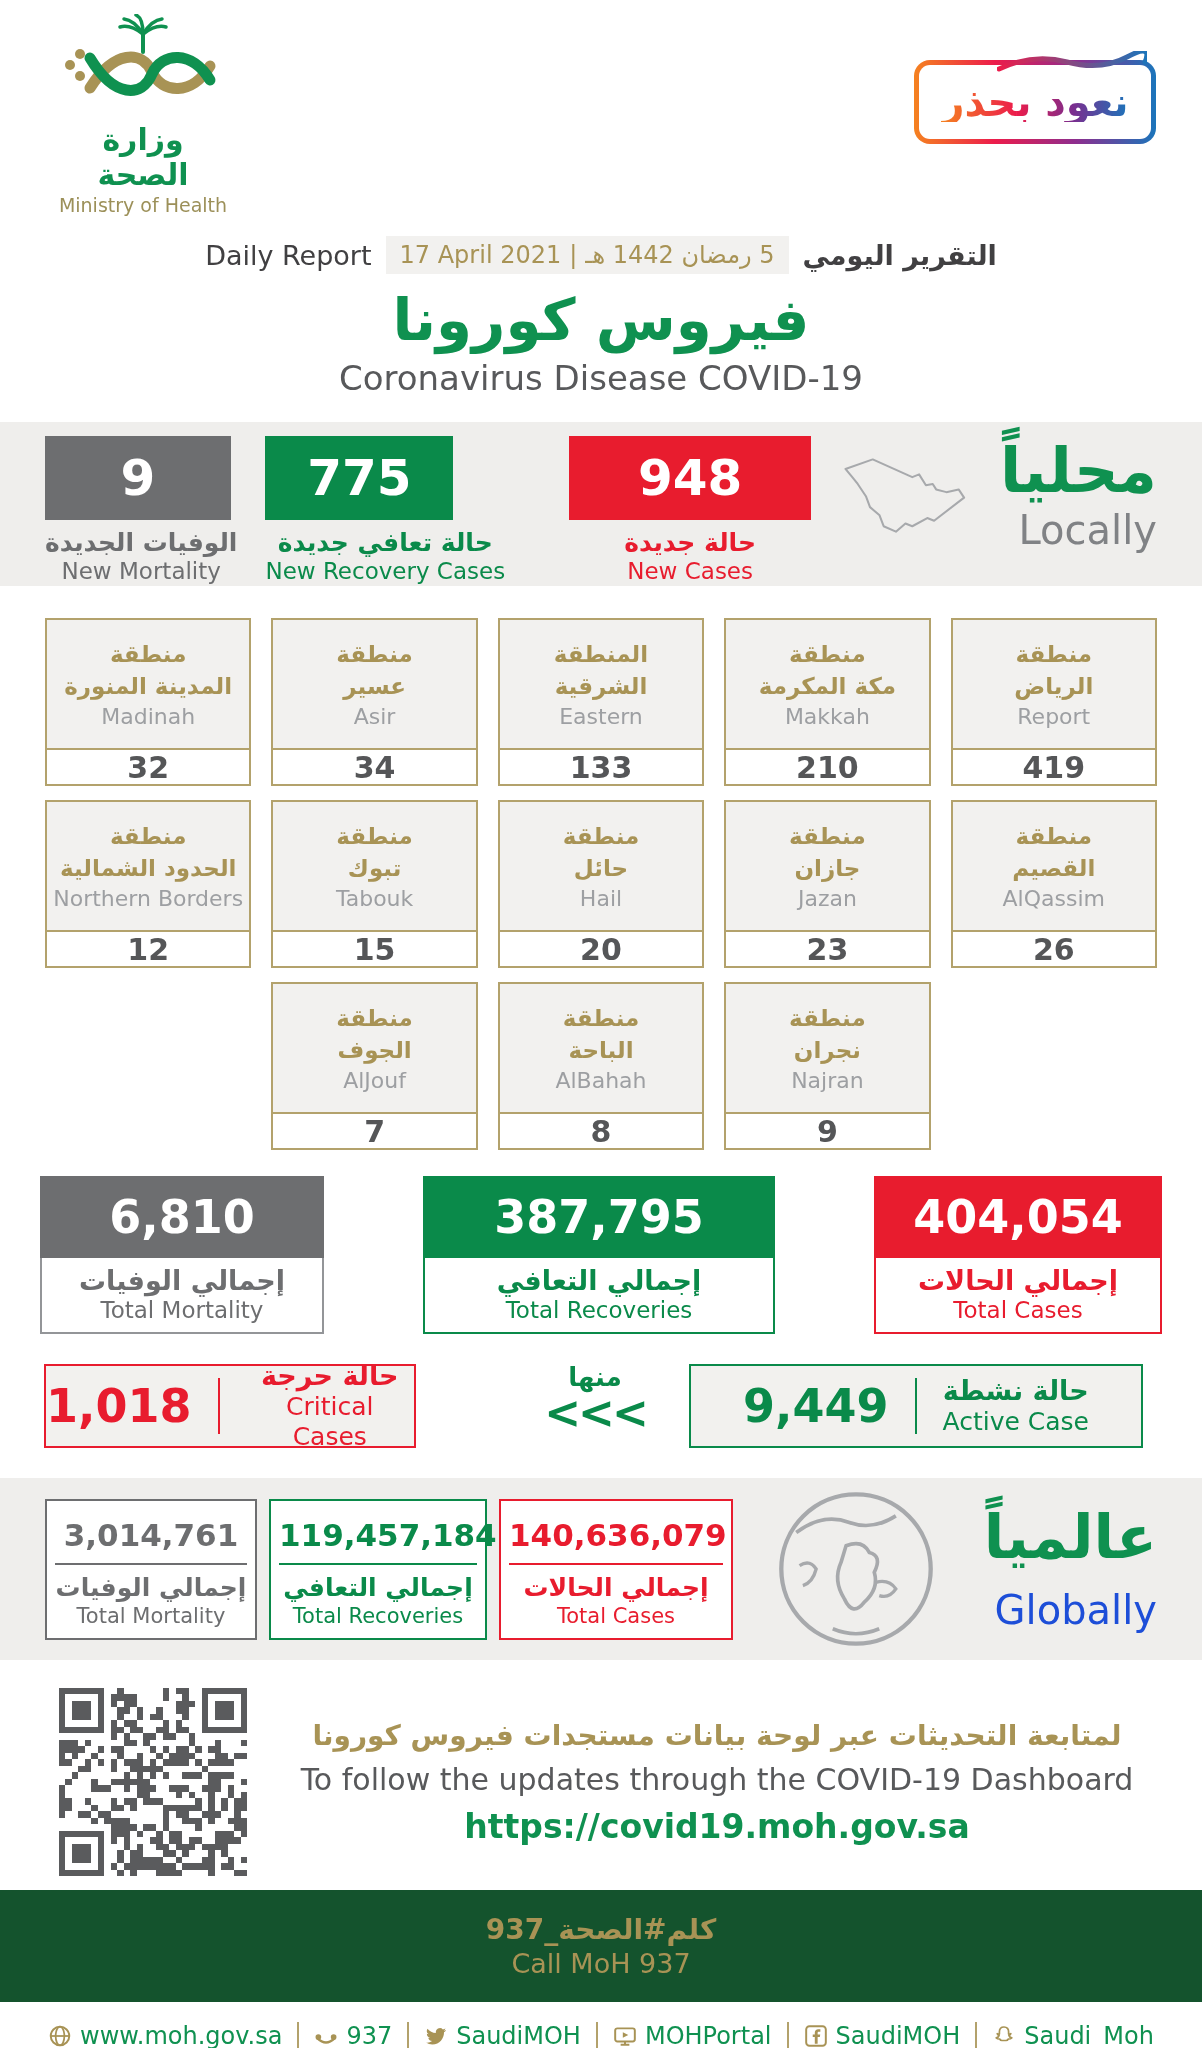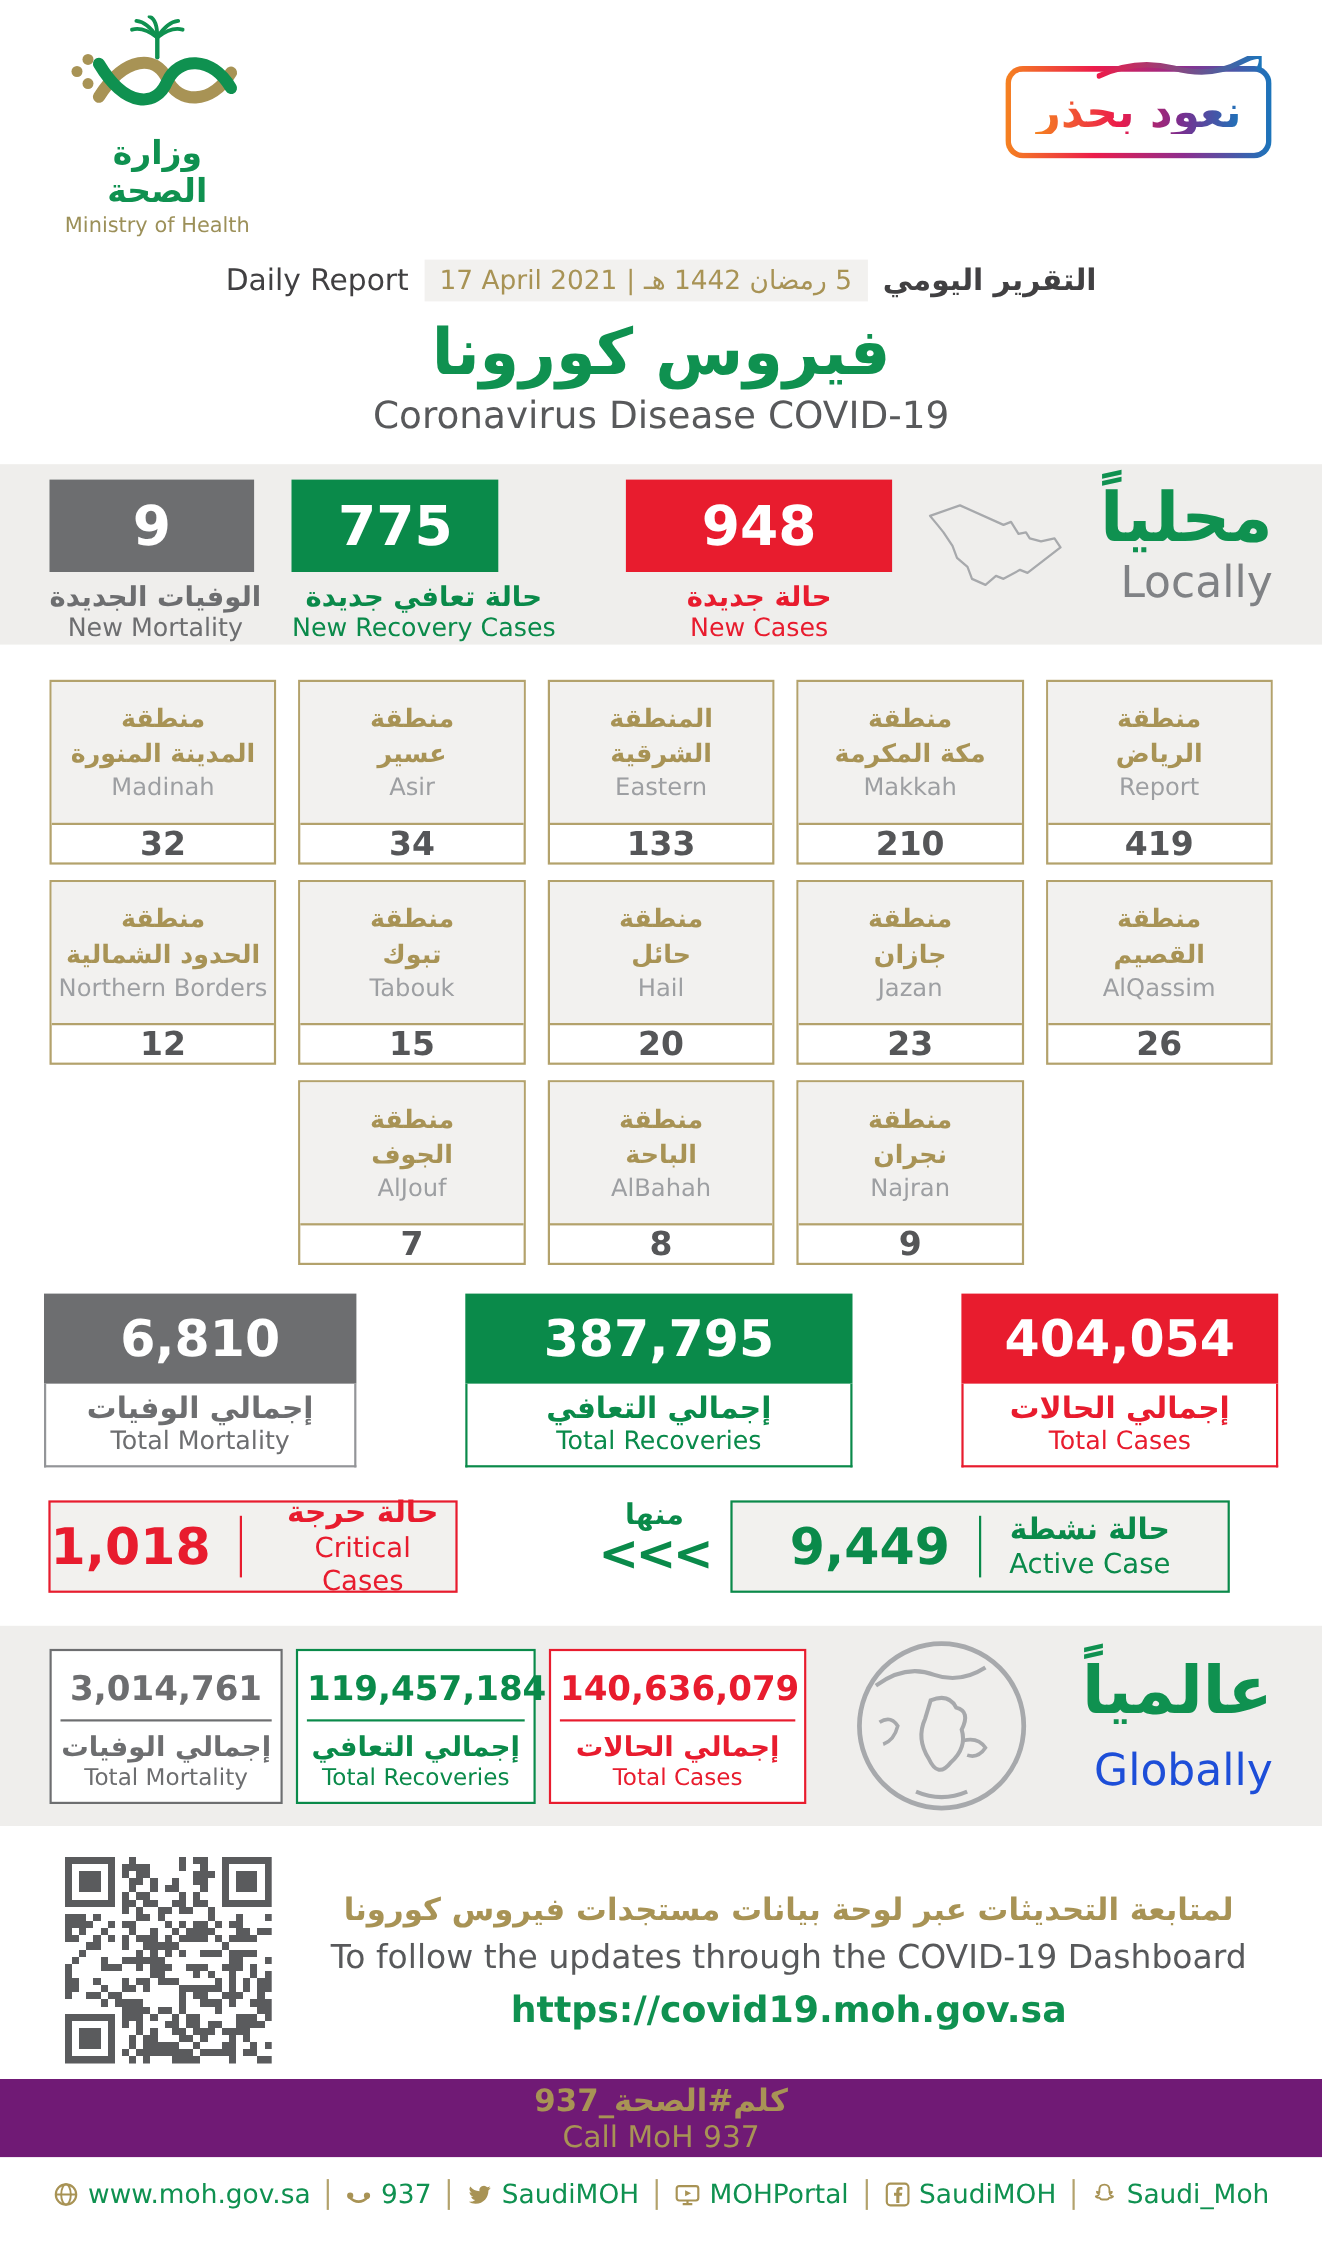--- a/index.html
+++ b/index.html
@@ -64,21 +64,21 @@
   .t1 .tlab{border-color:#939598;color:#6d6e70}
   .t2 .tlab{border-color:#0a8a4a;color:#0a8a4a}
   .t3 .tlab{border-color:#e81c2e;color:#e81c2e}
   .tl-ar{font-size:27px;font-weight:bold;}
   .tl-en{font-size:23px;margin-top:1px;}
 
   
   .status-row{position:relative;margin-top:26px;height:92px;}
   .sbox{position:absolute;top:4px;height:84px;background:#f2f1ee;display:flex;align-items:center;justify-content:center;box-sizing:border-box;}
   .s-red{left:44px;width:372px;border:2px solid #e81c2e;color:#e81c2e;}
-  .s-green{left:664px;width:454px;border:2px solid #0a8a4a;color:#0a8a4a;}
+  .s-green{left:689px;width:454px;border:2px solid #0a8a4a;color:#0a8a4a;}
   .snum{font-size:46px;font-weight:bold;}
   .sdiv{width:2px;height:56px;margin:0 26px;}
   .s-red .sdiv{background:#e81c2e}.s-green .sdiv{background:#0a8a4a}
   .slab{text-align:center;}
   .sl1{font-size:27px;font-weight:bold;line-height:1.2;}
   .sl2{font-size:25px;line-height:1.2;}
   .of-which{position:absolute;left:540px;top:2px;width:110px;text-align:center;color:#0a8a4a;}
   .ow-ar{font-size:26px;font-weight:bold;}
   .ow-arrows{font-size:44px;font-weight:bold;letter-spacing:-3px;line-height:0.95;}
 
@@ -98,21 +98,21 @@
 
   
   .qr-section{margin:24px 45px 0;display:flex;align-items:center;gap:30px;height:196px;}
   .qr{width:188px;height:188px;margin-left:14px;fill:#5a5b5d;}
   .dash-text{flex:1;text-align:center;}
   .dt-ar{color:#a89355;font-size:28px;font-weight:bold;}
   .dt-en{color:#58595b;font-size:30px;margin-top:10px;}
   .dt-url{color:#0f9150;font-size:33px;font-weight:bold;margin-top:10px;display:inline-block;}
 
   
-  .footer-band{margin-top:10px;height:71px;background:#701a75;display:flex;flex-direction:column;align-items:center;justify-content:center;}
+  .footer-band{margin-top:10px;height:112px;background:#14532d;display:flex;flex-direction:column;align-items:center;justify-content:center;}
   .fb-ar{color:#a89355;font-size:28px;font-weight:bold;}
   .fb-en{color:#a89355;font-size:27px;margin-top:2px;}
   .social{margin-top:20px;display:flex;align-items:center;justify-content:center;}
   .soc-item{display:flex;align-items:center;gap:8px;color:#0f9150;font-size:24px;padding:0 15px;border-left:2px solid #b3a26c;cursor:pointer;}
   .soc-item:first-child{border-left:none;}
   .soc-item svg{display:block;}
 </style>
 </head>
 <body>
 

